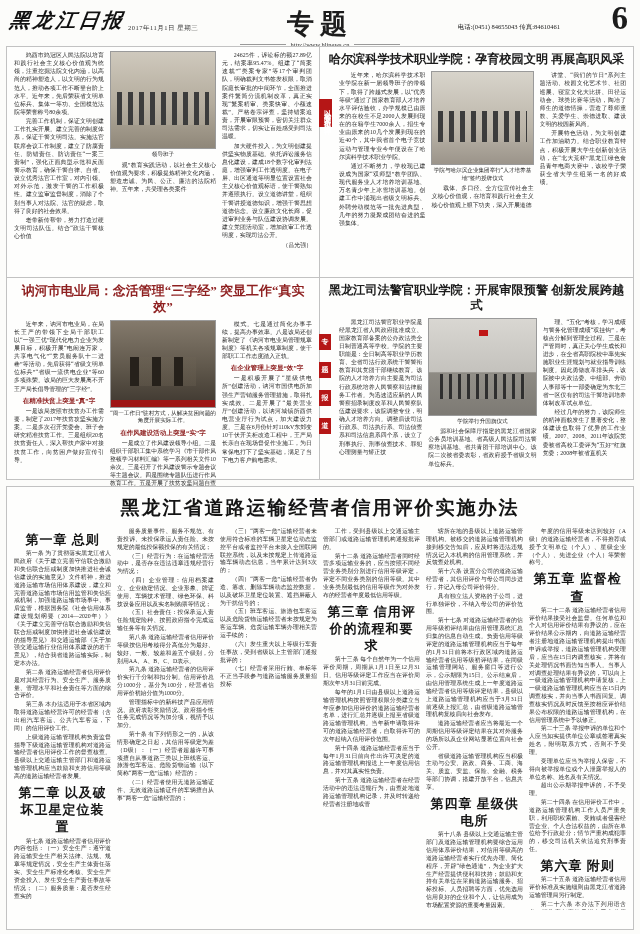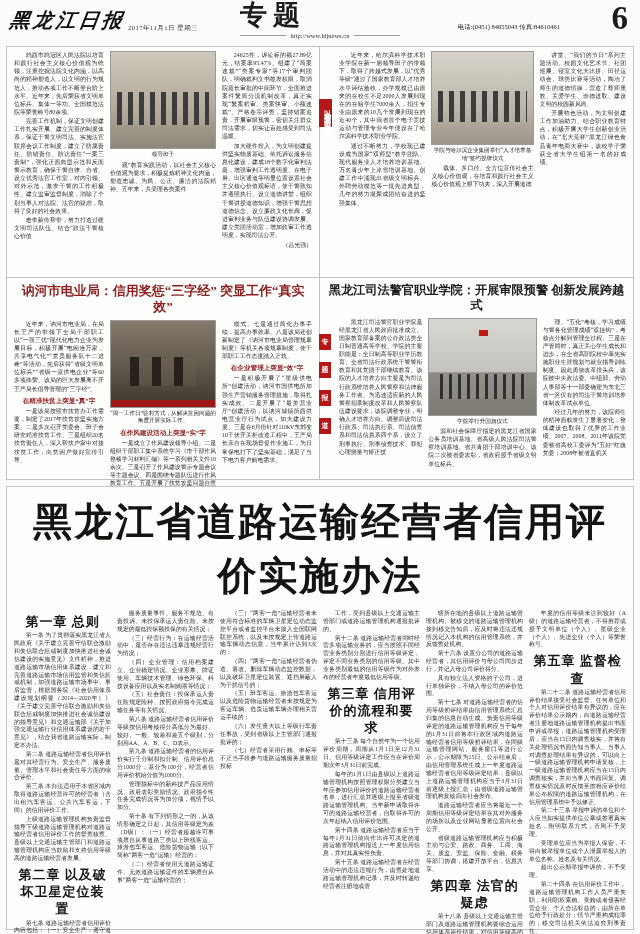--- a/index.html
+++ b/index.html
@@ -5,21 +5,21 @@
   html,body{margin:0;padding:0;}
   body{width:640px;height:934px;background:#fcfcfa;overflow:hidden;
        font-family:"Liberation Serif","DejaVu Serif",serif;color:#1c1c1c;}
   .page{position:relative;width:640px;height:934px;}
 
   
   .header{position:absolute;top:0;left:0;right:0;height:46px;}
   .masthead{position:absolute;left:10px;top:7px;font-size:20px;font-weight:bold;
             font-style:italic;letter-spacing:3px;transform:skewX(-8deg);color:#111;}
   .hdr-date{position:absolute;left:128px;top:24px;font-size:6.5px;color:#333;letter-spacing:.5px;}
-  .section-wrap{position:absolute;left:240px;width:160px;top:1px;text-align:left;}
+  .section-wrap{position:absolute;left:240px;width:160px;top:10px;text-align:center;}
   .section-title{font-size:27px;font-weight:bold;letter-spacing:6px;line-height:1.1;}
   .url-row{display:flex;align-items:center;gap:5px;margin-top:1px;}
   .hline{flex:1;height:1px;background:#9a9a9a;}
   .url{font-size:6.5px;color:#333;white-space:nowrap;}
   .contact{position:absolute;right:80px;top:23px;font-size:6.5px;color:#222;}
   .page-num{position:absolute;right:12px;top:0px;font-size:33px;font-weight:bold;}
 
   
   .frame-top{position:absolute;left:6px;right:6px;top:46px;height:432px;
              border:1px solid #c2c2c2;background:#fefefd;}
@@ -59,21 +59,21 @@
 
   
   .vstrip{position:absolute;left:-1px;top:52px;width:13px;padding:4px 0;background:#b51616;
           color:#fff;writing-mode:vertical-rl;font-size:7.2px;letter-spacing:2px;
           text-align:center;font-weight:bold;z-index:3;}
   .vblocks{position:absolute;left:-1px;top:56px;width:12px;z-index:3;}
   .vblock{width:12px;height:16px;background:#b51616;color:#fff;font-size:7px;line-height:16px;
           text-align:center;font-weight:bold;margin-bottom:12px;}
 
   
-  .big-title{font-size:39px;font-weight:bold;text-align:center;letter-spacing:2px;margin:5px 0 7px;color:#141414;}
+  .big-title{font-size:19px;font-weight:bold;text-align:center;letter-spacing:2px;margin:5px 0 7px;color:#141414;}
   .bcols{display:flex;gap:6px;overflow:hidden;height:382px;}
   .bcol{flex:1;overflow:hidden;font-size:5.9px;line-height:1.33;text-align:justify;color:#2a2a2a;}
 </style>
 </head>
 <body>
 
 <div class="page">
 
   <div class="header">
     <div class="masthead">黑龙江日报</div>
@@ -109,20 +109,21 @@
         <div class="col">
             <p class="para">24625件，诉讼标的额27.89亿元，结案率95.47%。组建了“简案速裁”“类案专家”等17个审判团队，明确裁判文书签发权限，取消院庭长审批的中间环节，全面推进案件繁简分流机制改革，真正实现“繁案精审、类案快审、小额速裁”。严格卷宗评查，坚持错案追责，开展审限预警，密切关注群众司法需求，切实让百姓感受到司法温暖。</p>
             <p class="para">加大硬件投入，为文明创建提供坚实物质基础。依托诉讼服务信息化建设，建成18个数字化审判法庭，增强审判工作透明度。在电子屏、出区通道等明显位置设置社会主义核心价值观标语，使干警熟知并遵照执行。设立道德讲堂，组织干警讲授道德知识，增强干警思想道德信念。设立廉政文化长廊，促进审判业务与队伍建设协调发展。建立党团活动室，增加政审工作透明度，实现司法公开。</p>
             <div class="byline">（吕光强）</div>
           </div>
       </div>
     </div>
 
     <div class="art art-b">
       <div class="vstrip">以全省文明单位为榜样</div>
+      <div class="art-title t12">哈尔滨科学技术职业学院：孕育校园文明 再展高职风采</div>
       <div class="cols" style="padding-left:12px;">
         <div class="col">
             <p class="para">近年来，哈尔滨科学技术职业学院在新一届领导班子的带领下，取得了跨越式发展，以“优秀等级”通过了国家教育部人才培养水平评估验收，办学规模已由原来的在校生不足2000人发展到现在的在籍学生7000余人，招生专业由原来的10几个发展到现在的近40个，其中我省首个电子竞技运动与管理专业今年便设在了哈尔滨科学技术职业学院。</p>
             <p class="para">通过不断努力，学校现已建设成为国家“双师型”教学团队、现代服务业人才培养培训基地、万名青少年上冰雪培训基地。创建工作中涌现出省级文明标兵、外聘劳动模范等一批先进典型，几年的努力凝聚成团结奋进的坚强集体。</p>
           </div>
         <div class="col" style="flex:1.18">
             <div class="photo-wrap">
               <div class="photo v2" style="height: 92px;"></div>
               <div class="caption">学院与哈尔滨企业集团举行“人才培养基地”签约授牌仪式</div>
             </div>
@@ -131,21 +132,21 @@
         <div class="col">
             <p class="para">讲堂、“我们的节日”系列主题活动、校园文化艺术节、社团巡展、寝室文化大比拼、田径运动会、球类比赛等活动，陶冶了师生的道德情操，营造了尊师重教、关爱学生、崇德进取、建设文明的校园新风尚。</p>
             <p class="para">开展特色活动，为文明创建工作加油助力。结合职业教育特点，积极开展大学生创新创业活动，在“北大荒杯”黑龙江绿色食品青年电商大赛中，该校学子荣获全省大学生组第一名的好成绩。</p>
           </div>
       </div>
     </div>
 
     <div class="hdiv"></div>
 
     <div class="art art-c">
-      <div class="art-title t13 red">讷河市电业局：信用奖惩“三字经” 突显工作“真实效”</div>
+      <div class="art-title t13 red">讷河市电业局：念活管理“三字经” 突显工作“真实效”</div>
       <div class="cols">
         <div class="col">
             <p class="para">近年来，讷河市电业局，在局长王严的带领下全局干部职工以“一强三优”现代化电力企业为发展目标，积极开展“电闹连万家，共享电气化”“党员服务队十二进巷”等活动，先后获得“省级文明单位标兵”“省级一流供电企业”等60多项殊荣。该局的巨大发展离不开王严局长倡导管理的“三字经”。</p>
             <div class="subhead">在精准扶贫上突显“真”字</div>
             <p class="para">一是该局按照市扶贫办工作需要，制定了2017年扶贫攻坚实施方案。二是多次召开党委会、班子会研究精准扶贫工作。三是组织20名扶贫责任人，深入帮扶户家中对接扶贫工作，向贫困户做好宣传引导。</p>
           </div>
         <div class="col" style="flex:1.18">
             <div class="photo-wrap">
               <div class="photo v3" style="height: 86px;"></div>
               <div class="caption">“周一工作日”驻村方式，从解决贫困问题的角度开展实际工作。</div>
@@ -227,21 +228,21 @@
           <p class="para">第十四条 道路运输经营者应当于每年1月31日前向作出许可决定的道路运输管理机构报送上一年度信用信息，并对其真实性负责。</p>
           <p class="para">第十五条 道路运输经营者在经营活动中的违法违规行为，由查处地道路运输管理机构记录，并及时转递给经营者注册地或管</p>
         </div>
       <div class="bcol">
           <p class="para">辖所在地的县级以上道路运输管理机构。被移交的道路运输管理机构接到移交告知后，应及时将违法违规情况记入本机构的信用管理系统，并反馈查处机构。</p>
           <p class="para">第十六条 设置分公司的道路运输经营者，其信用评价与母公司同步进行，并记入母公司评价得分。</p>
           <p class="para">具有独立法人资格的子公司，进行单独评价，不纳入母公司的评价范围。</p>
           <p class="para">第十七条 对道路运输经营者的信用等级初评结果由信用管理系统汇总归集的信息自动生成。负责信用等级评定的道路运输管理机构应当于每年的1月31日前将本行政区域内道路运输经营者信用等级初评结果，在同级运输管理网站、服务窗口等进行公示，公示期限为15日。公示结束后，由信用管理系统生成上一年度道路运输经营者信用等级评定结果，县级以上道路运输管理机构应当于3月31日前逐级上报汇总，由省级道路运输管理机构复核后向社会发布。</p>
           <p class="para">道路运输经营者应当将最近一个周期信用等级评定结果在其对外服务的场所以及企业网站显著位置向社会公开。</p>
           <p class="para">省级道路运输管理机构应当积极主动与公安、路政、商务、工商、海关、质监、安监、保险、金融、税务等部门协调，搭建开放平台，信息共享。</p>
-          <div class="chapter">第四章 法官的疑虑</div>
+          <div class="chapter">第四章 星级供电所</div>
           <p class="para">第十八条 县级以上交通运输主管部门及道路运输管理机构要综合运用信用体系评价结果，对信用等级高的道路运输经营者实行优先办理、简化程序，开辟“绿色通道”，为企业扩大生产经营提供便利和扶持；鼓励和支持有关单位在采购道路运输服务、招标投标、人员招聘等方面，优先选用信用良好的企业和个人，让信用成为市场配置资源的重要考量因素。</p>
           <p class="para">第十九条 县级以上交通运输主管部门及道路运输管理机构要对信用等级为差（D级）的道路运输经营者，建立信用档案和黑名单制度，定期向社会公布，同时抄送相关部门，建立健全跨地区、跨行业的信用联动奖惩机制，完善失信行为通报和公开曝光制度。</p>
         </div>
       <div class="bcol">
           <p class="para">年度的信用等级未达到较好（A级）的道路运输经营者，不得推荐或授予文明单位（个人）、星级企业（个人）、先进企业（个人）等荣誉称号。</p>
           <div class="chapter">第五章 监督检查</div>
           <p class="para">第二十二条 道路运输经营者信用评价结果接受社会监督。任何单位和个人对信用评价结果有异议的，应在评价结果公示期内，向道路运输经营者注册地道路运输管理机构提出书面申诉或举报，道路运输管理机构受理后，应当在15日内调查核实，并将有关处理情况书面告知当事人。当事人对调查处理结果有异议的，可以向上一级道路运输管理机构申请复核，上一级道路运输管理机构应当在15日内调查核实，并向当事人书面回复。调查核实情况及时反馈至按相应评价结果公布权限的道路运输管理机构，在信用管理系统中予以修正。</p>
           <p class="para">第二十三条 举报申诉的单位和个人应当如实提供单位公章或签署真实姓名，附明联系方式，否则不予受理。</p>
           <p class="para">受理单位应当为举报人保密，不得向被举报单位或个人泄露举报人的单位名称、姓名及有关情况。</p>
           <p class="para">超出公示期举报申诉的，不予受理。</p>

